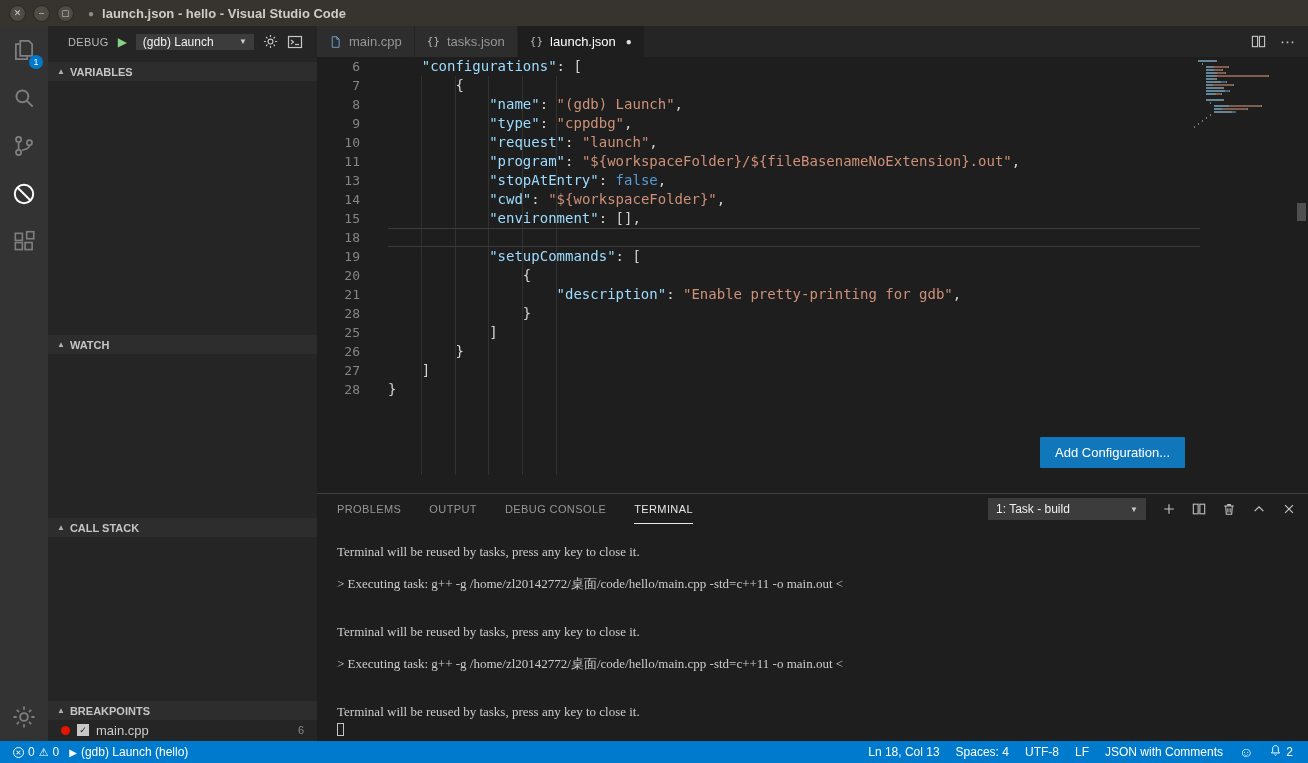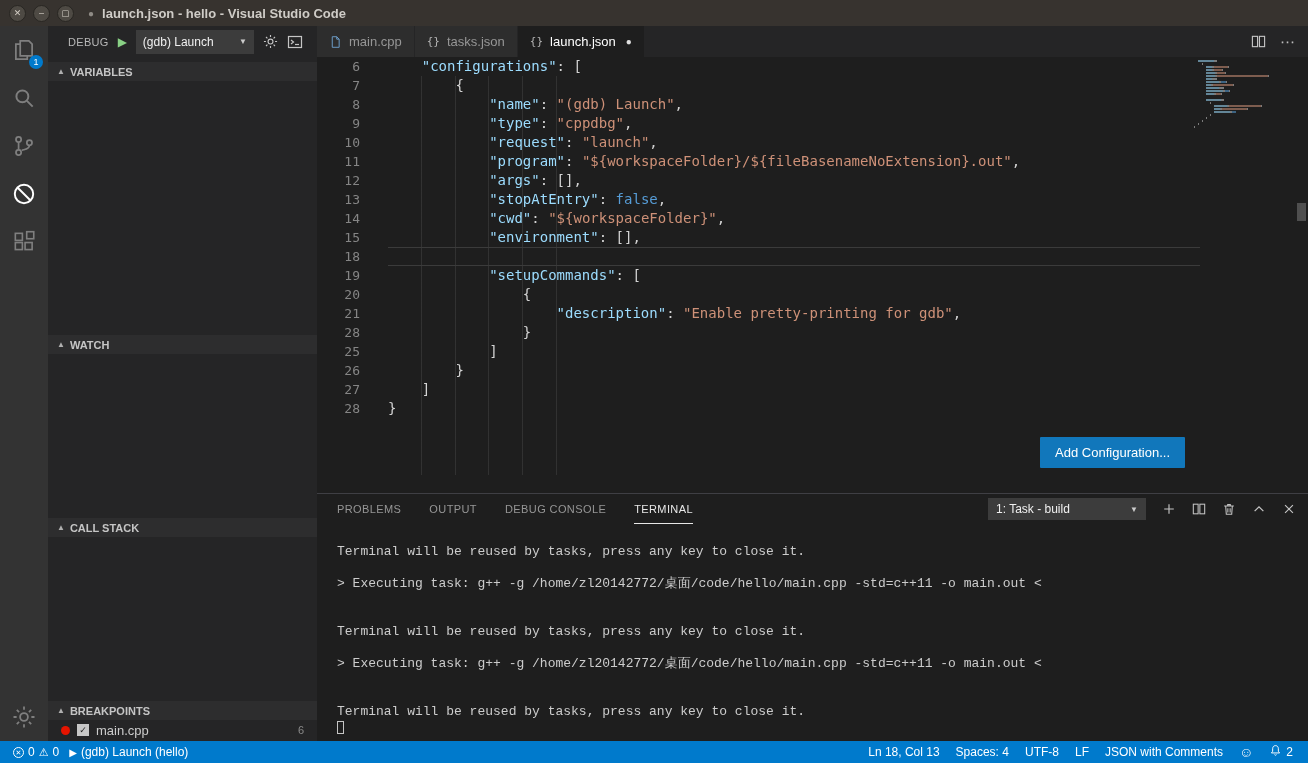--- a/index.html
+++ b/index.html
@@ -24,21 +24,21 @@
   .ab-item svg{display:block;}
   .ab-badge{position:absolute;right:5px;bottom:5px;min-width:14px;height:14px;border-radius:8px;background:#007acc;
             color:#fff;font-size:9px;display:flex;align-items:center;justify-content:center;padding:0 2px;box-sizing:border-box;}
   .ab-spacer{flex:1;}
 
   
   .sidebar{width:269px;background:#252526;position:relative;flex:0 0 auto;color:#cccccc;}
   .side-toolbar{position:absolute;top:0;left:0;right:0;height:31px;display:flex;align-items:center;padding-left:20px;gap:9px;box-sizing:border-box;}
   .debug-label{font-size:11px;color:#b8b8b8;letter-spacing:.3px;}
   .play-btn{color:#89d185;font-size:12px;line-height:1;}
-  .cfg-select{background:#3c3c3c;color:#f0f0f0;height:24px;min-width:118px;font-size:12px;display:flex;align-items:center;
+  .cfg-select{background:#3c3c3c;color:#f0f0f0;height:16px;min-width:118px;font-size:12px;display:flex;align-items:center;
               justify-content:space-between;padding:0 7px;box-sizing:border-box;}
   .cfg-select .arrow,.task-select .arrow{font-size:8px;color:#cccccc;}
   .tool-icon{color:#c5c5c5;display:flex;align-items:center;}
   .side-section{position:absolute;left:0;right:0;height:19px;background:#2d2d2e;display:flex;align-items:center;
                 padding-left:9px;gap:5px;font-size:11px;font-weight:bold;color:#c5c5c5;box-sizing:border-box;}
   .sec-arrow{font-size:8px;color:#b0b0b0;}
   .sec-variables{top:36px;} .sec-watch{top:309px;} .sec-callstack{top:492px;} .sec-breakpoints{top:675px;}
   .bp-row{position:absolute;top:693px;left:0;right:0;height:22px;display:flex;align-items:center;padding:0 13px;gap:7px;box-sizing:border-box;}
   .bp-dot{width:9px;height:9px;border-radius:50%;background:#e51400;flex:0 0 auto;}
   .bp-check{width:12px;height:12px;background:#c7c7c7;color:#222;font-size:9px;display:flex;align-items:center;justify-content:center;flex:0 0 auto;}
@@ -79,21 +79,21 @@
   
   .panel{flex:1;border-top:1px solid #3f3f44;display:flex;flex-direction:column;min-height:0;background:#1e1e1e;}
   .panel-header{height:30px;display:flex;align-items:center;padding:0 12px 0 20px;flex:0 0 auto;}
   .panel-tab{font-size:11px;color:#969696;margin-right:28px;letter-spacing:.4px;height:100%;display:flex;
              align-items:center;border-bottom:1px solid transparent;box-sizing:border-box;}
   .panel-tab.active{color:#e7e7e7;border-bottom-color:#e7e7e7;}
   .panel-right{margin-left:auto;display:flex;align-items:center;gap:16px;}
   .task-select{background:#3c3c3c;color:#f0f0f0;height:22px;width:158px;font-size:12px;display:flex;align-items:center;
                justify-content:space-between;padding:0 8px;box-sizing:border-box;}
   .panel-icon{color:#c5c5c5;display:flex;align-items:center;}
-  .terminal{flex:1;padding:20px 0 0 20px;font-family:Liberation Mono, monospace;font-size:13px;line-height:16px;
+  .terminal{flex:1;padding:20px 0 0 20px;font-family:Liberation Serif, serif;font-size:13px;line-height:16px;
             color:#cccccc;overflow:hidden;}
   .term-line{min-height:16px;white-space:pre;}
   .term-cursor{display:inline-block;width:7px;height:13px;border:1px solid #c5c5c5;vertical-align:middle;box-sizing:border-box;}
 
   
   .statusbar{height:22px;background:#007acc;display:flex;align-items:center;color:#ffffff;font-size:12px;flex:0 0 auto;padding:0 10px 0 8px;}
   .sb-item{display:flex;align-items:center;gap:4px;height:100%;padding:0 5px;white-space:nowrap;}
   .sb-right{margin-left:auto;display:flex;align-items:center;height:100%;gap:6px;}
   .err-icon{width:11px;height:11px;border:1px solid #fff;border-radius:50%;display:flex;align-items:center;justify-content:center;
             font-size:7px;line-height:1;box-sizing:border-box;}
@@ -258,21 +258,20 @@
 
       <div class="editor">
         <div class="indent-guides"></div>
         <div id="code-lines">
             <div class="code-row"><span class="gutter">6</span><span class="code-text"><span class="tk-pun">    </span><span class="tk-key">"configurations"</span><span class="tk-pun">: [</span></span></div>
             <div class="code-row"><span class="gutter">7</span><span class="code-text"><span class="tk-pun">        {</span></span></div>
             <div class="code-row"><span class="gutter">8</span><span class="code-text"><span class="tk-pun">            </span><span class="tk-key">"name"</span><span class="tk-pun">: </span><span class="tk-str">"(gdb) Launch"</span><span class="tk-pun">,</span></span></div>
             <div class="code-row"><span class="gutter">9</span><span class="code-text"><span class="tk-pun">            </span><span class="tk-key">"type"</span><span class="tk-pun">: </span><span class="tk-str">"cppdbg"</span><span class="tk-pun">,</span></span></div>
             <div class="code-row"><span class="gutter">10</span><span class="code-text"><span class="tk-pun">            </span><span class="tk-key">"request"</span><span class="tk-pun">: </span><span class="tk-str">"launch"</span><span class="tk-pun">,</span></span></div>
             <div class="code-row"><span class="gutter">11</span><span class="code-text"><span class="tk-pun">            </span><span class="tk-key">"program"</span><span class="tk-pun">: </span><span class="tk-str">"${workspaceFolder}/${fileBasenameNoExtension}.out"</span><span class="tk-pun">,</span></span></div>
-            <div class="code-row"><span class="gutter">12</span><span class="code-text"><span class="tk-pun">            </span><span class="tk-key">"args"</span><span class="tk-pun">: [],</span></span></div>
             <div class="code-row"><span class="gutter">13</span><span class="code-text"><span class="tk-pun">            </span><span class="tk-key">"stopAtEntry"</span><span class="tk-pun">: </span><span class="tk-kw">false</span><span class="tk-pun">,</span></span></div>
             <div class="code-row"><span class="gutter">14</span><span class="code-text"><span class="tk-pun">            </span><span class="tk-key">"cwd"</span><span class="tk-pun">: </span><span class="tk-str">"${workspaceFolder}"</span><span class="tk-pun">,</span></span></div>
             <div class="code-row"><span class="gutter">15</span><span class="code-text"><span class="tk-pun">            </span><span class="tk-key">"environment"</span><span class="tk-pun">: [],</span></span></div>
             <div class="code-row cur"><span class="gutter">18</span><span class="code-text"></span></div>
             <div class="code-row"><span class="gutter">19</span><span class="code-text"><span class="tk-pun">            </span><span class="tk-key">"setupCommands"</span><span class="tk-pun">: [</span></span></div>
             <div class="code-row"><span class="gutter">20</span><span class="code-text"><span class="tk-pun">                {</span></span></div>
             <div class="code-row"><span class="gutter">21</span><span class="code-text"><span class="tk-pun">                    </span><span class="tk-key">"description"</span><span class="tk-pun">: </span><span class="tk-str">"Enable pretty-printing for gdb"</span><span class="tk-pun">,</span></span></div>
             <div class="code-row"><span class="gutter">28</span><span class="code-text"><span class="tk-pun">                }</span></span></div>
             <div class="code-row"><span class="gutter">25</span><span class="code-text"><span class="tk-pun">            ]</span></span></div>
             <div class="code-row"><span class="gutter">26</span><span class="code-text"><span class="tk-pun">        }</span></span></div>

